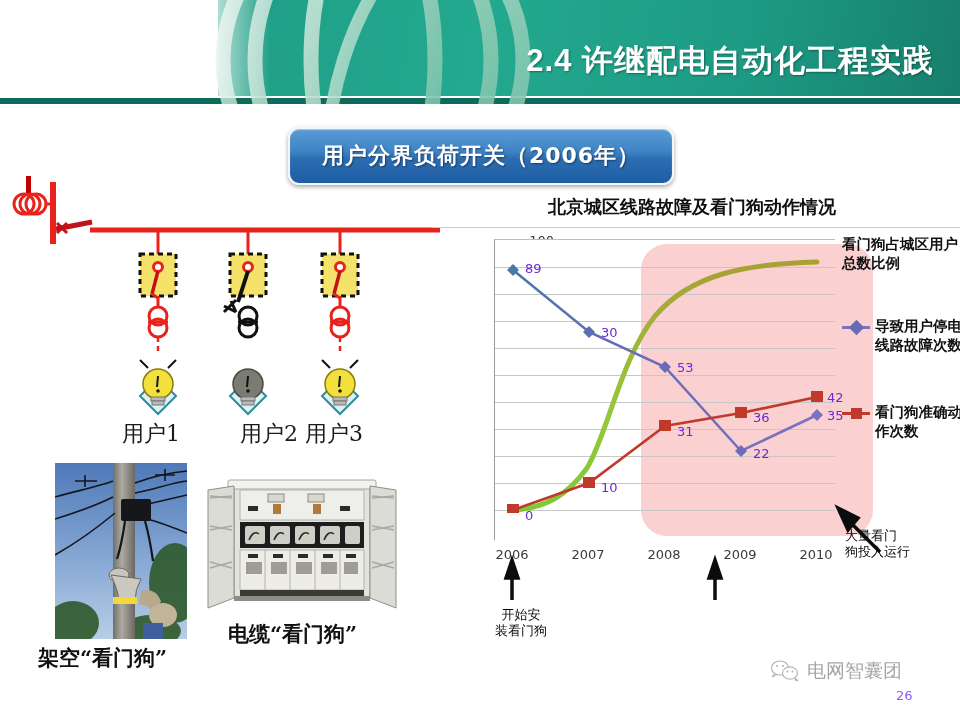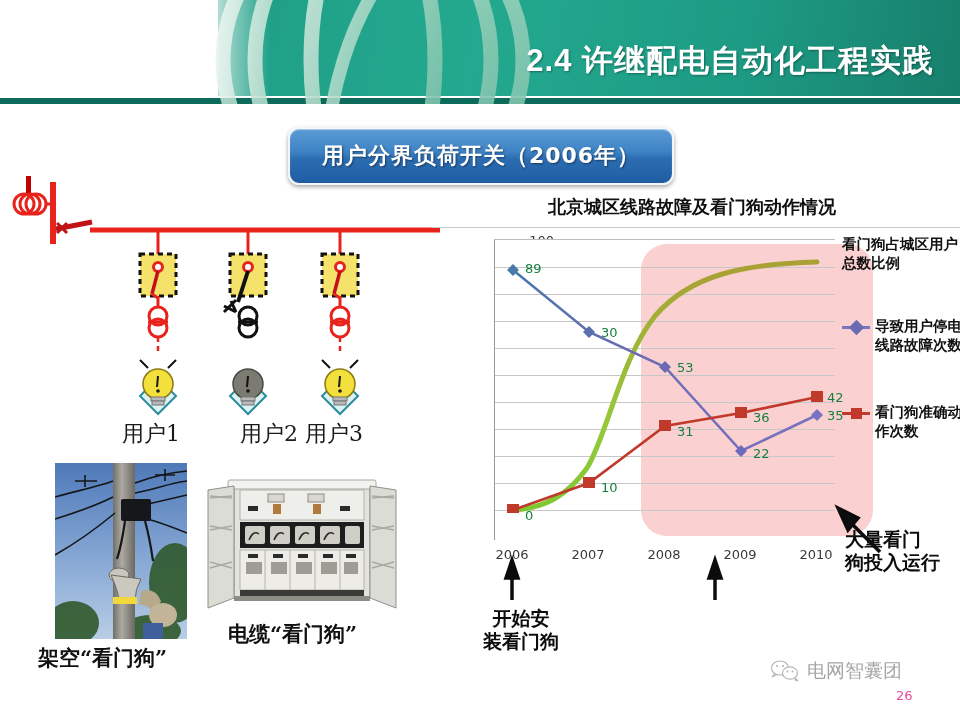--- a/index.html
+++ b/index.html
@@ -76,46 +76,46 @@
         border-left:1.5px solid #9a9a9a;border-top:1px solid #bdbdbd;background:#fff;}
   .gridline{position:absolute;left:0;width:340px;height:1px;background:#c7c7c7;}
   .ytick{position:absolute;right:406px;font-size:13px;color:#3a3a3a;text-align:right;width:40px;
         font-family:"DejaVu Sans","Liberation Sans",sans-serif;}
   .xtick{position:absolute;top:352px;font-size:13px;color:#3a3a3a;width:56px;text-align:center;
         font-family:"DejaVu Sans","Liberation Sans",sans-serif;}
   .hl-band{
     position:absolute;left:178px;top:48px;width:235px;height:296px;
     background:#fbcdcd;border-radius:26px;opacity:.95;
   }
-  .dlabel{position:absolute;font-size:13px;color:#15803d;white-space:nowrap;
+  .dlabel{position:absolute;font-size:13px;color:#6d28d9;white-space:nowrap;
         font-family:"DejaVu Sans","Liberation Sans",sans-serif;}
 
   
   .legend-note{
     position:absolute;left:410px;top:40px;width:120px;
     font-size:14.5px;font-weight:bold;color:#111;line-height:1.28;
     font-family:"DejaVu Sans","Liberation Sans",sans-serif;
   }
   .leg-item{position:absolute;left:410px;width:122px;display:flex;gap:5px;}
   .leg-text{font-size:14.5px;font-weight:bold;color:#111;line-height:1.28;
         font-family:"DejaVu Sans","Liberation Sans",sans-serif;}
   .leg-swatch{position:relative;width:28px;height:16px;flex:0 0 28px;margin-top:2px;}
   .leg-swatch i{position:absolute;left:0;top:7px;width:28px;height:2.5px;display:block;}
   .leg-swatch b{position:absolute;left:9px;top:3px;width:11px;height:11px;display:block;}
 
   
   .anno{
-    position:absolute;font-size:19px;font-weight:bold;color:#0c0c0c;line-height:1.2;
+    position:absolute;font-size:13px;font-weight:normal;color:#0c0c0c;line-height:1.2;
     text-align:center;font-family:"DejaVu Serif","Liberation Serif",serif;white-space:pre-line;
   }
 
   
   .wm{position:absolute;left:770px;top:658px;display:flex;align-items:center;gap:7px;opacity:.62;}
   .wm-text{font-size:19px;color:#6e6e6e;font-family:"DejaVu Serif","Liberation Serif",serif;}
-  .pageno{position:absolute;left:896px;top:688px;font-size:13px;color:#ec4899;
+  .pageno{position:absolute;left:896px;top:688px;font-size:13px;color:#8b5cf6;
         font-family:"DejaVu Sans","Liberation Sans",sans-serif;}
   .redmark{position:absolute;left:26px;top:176px;width:5px;height:18px;background:#c00000;}
 </style>
 </head>
 <body>
 
 <div class="slide">
 
   <div class="header">
     <div class="hdr-band"></div>

